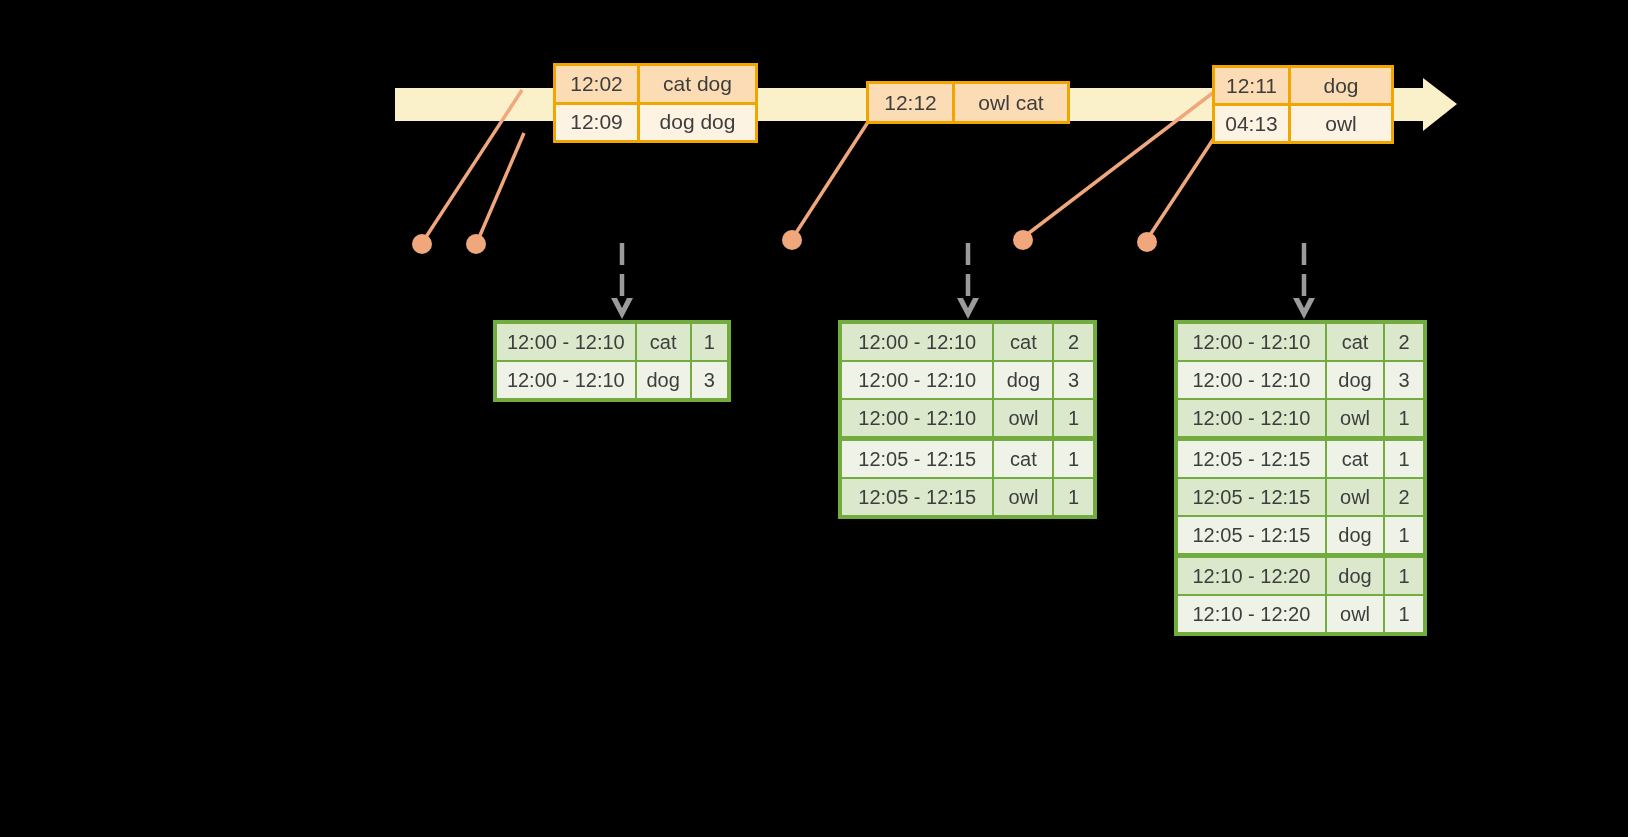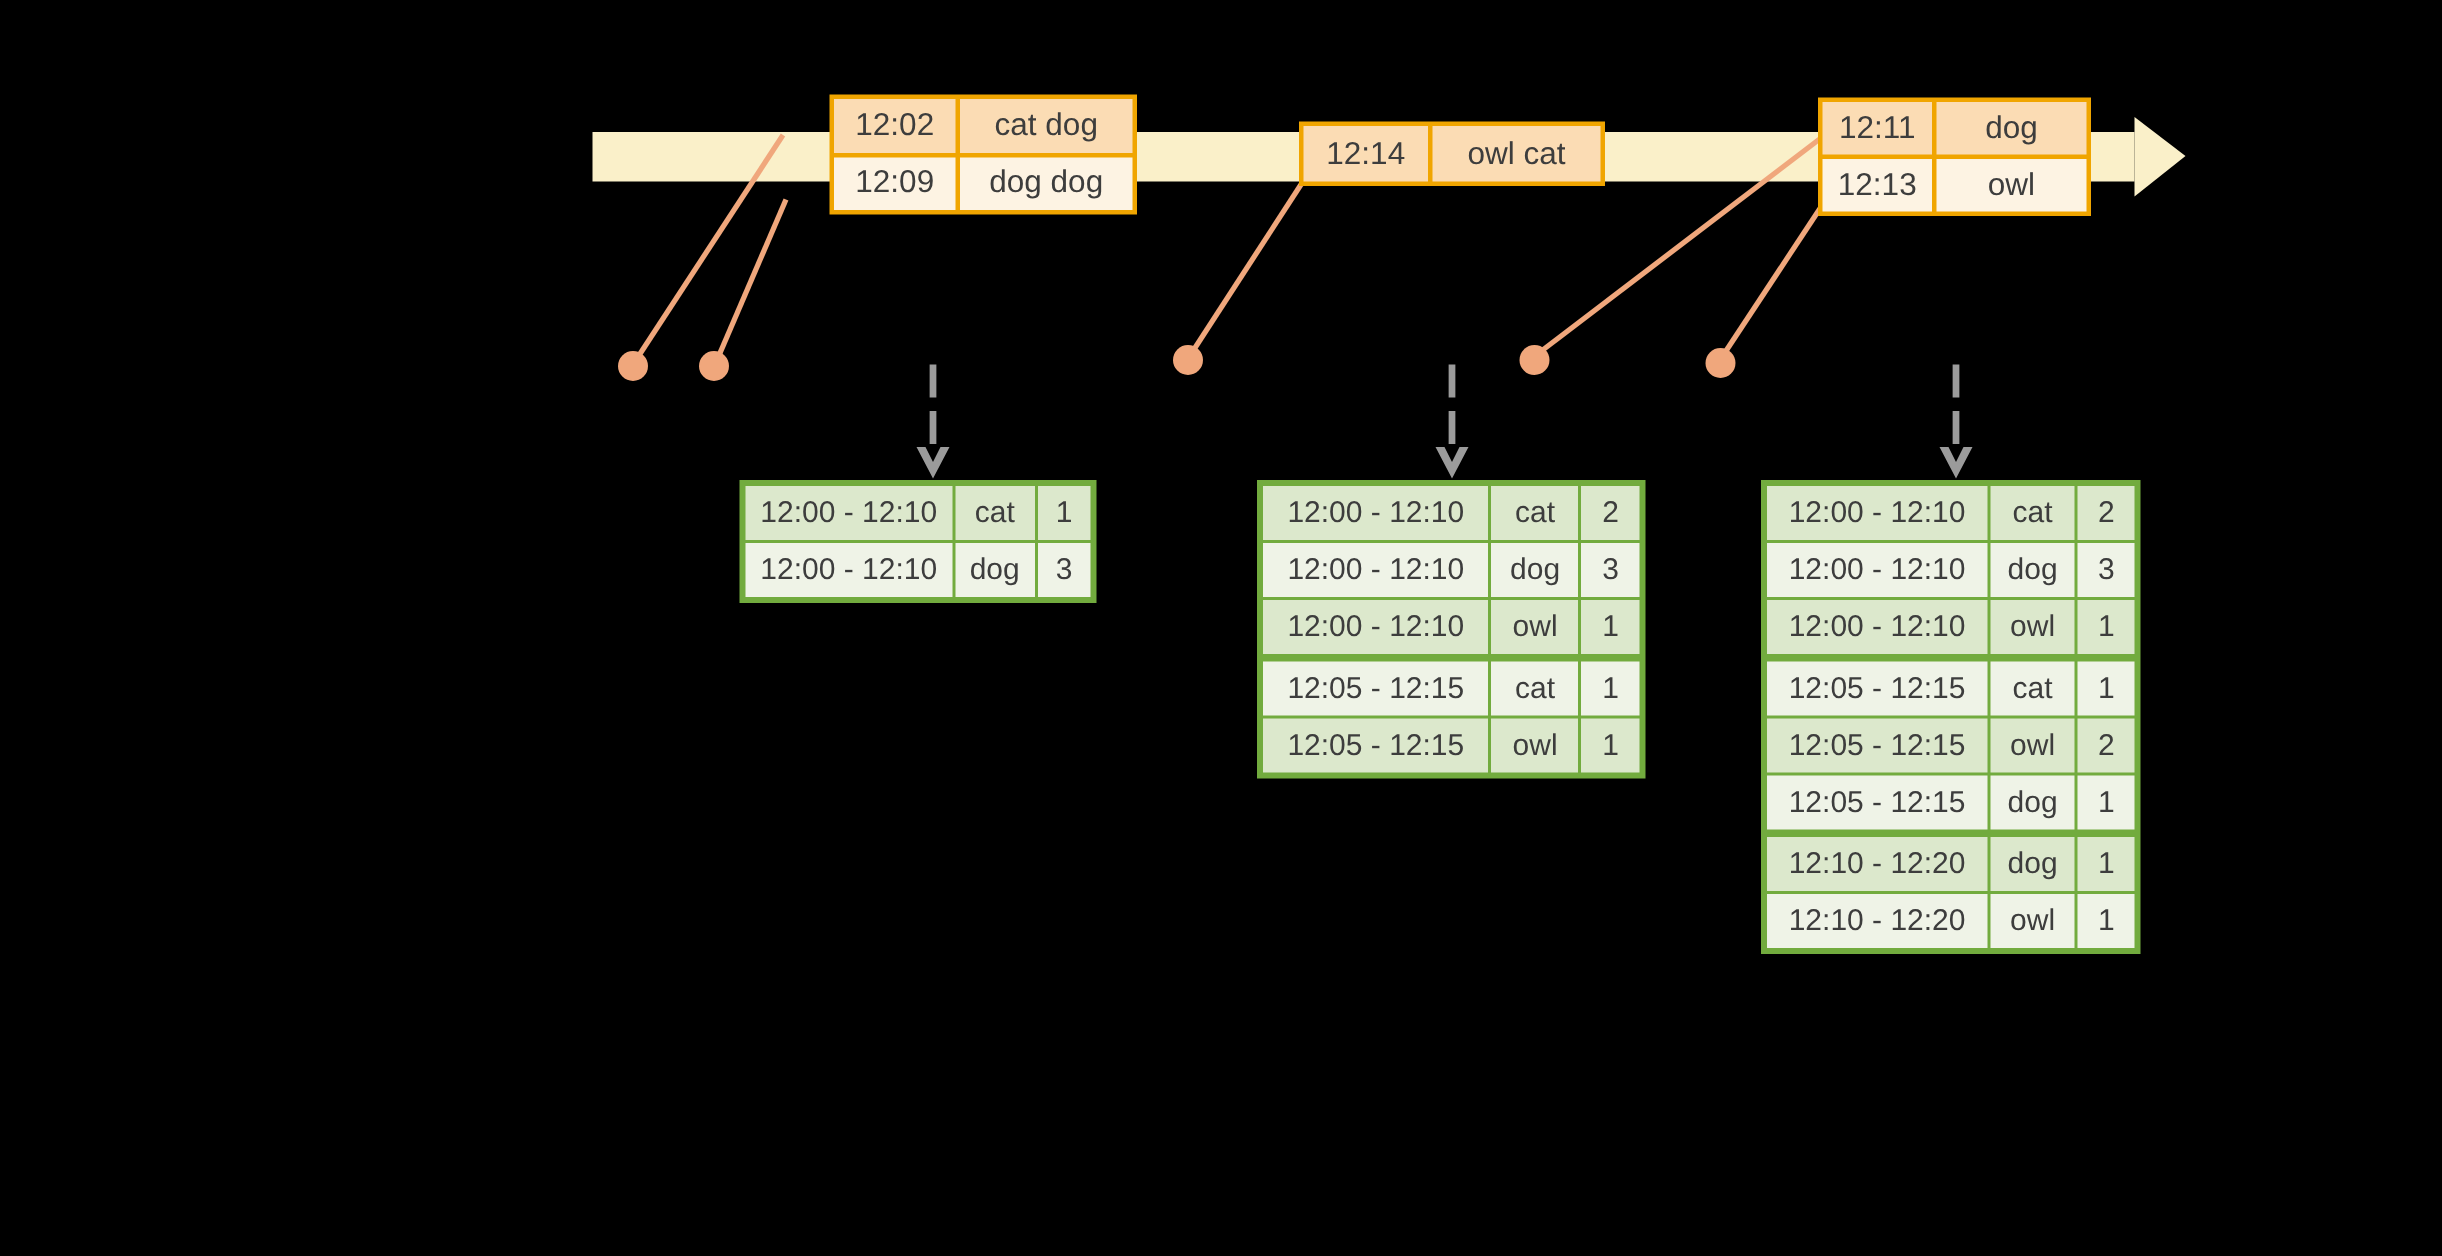--- a/index.html
+++ b/index.html
@@ -70,28 +70,28 @@
   </svg>
 
   <div id="et1" class="etable">
     <div class="ecell peach">12:02</div>
     <div class="ecell peach">cat dog</div>
     <div class="ecell cream">12:09</div>
     <div class="ecell cream">dog dog</div>
   </div>
 
   <div id="et2" class="etable">
-    <div class="ecell peach">12:14</div>
+    <div class="ecell peach">12:12</div>
     <div class="ecell peach">owl cat</div>
   </div>
 
   <div id="et3" class="etable">
     <div class="ecell peach">12:11</div>
     <div class="ecell peach">dog</div>
-    <div class="ecell cream">12:13</div>
+    <div class="ecell cream">04:13</div>
     <div class="ecell cream">owl</div>
   </div>
 
   <div id="g1" class="gtable">
     <div class="grow first">
       <div class="gcell gdark">12:00 - 12:10</div>
       <div class="gcell gdark">cat</div>
       <div class="gcell gdark">1</div>
     </div>
     <div class="grow">

